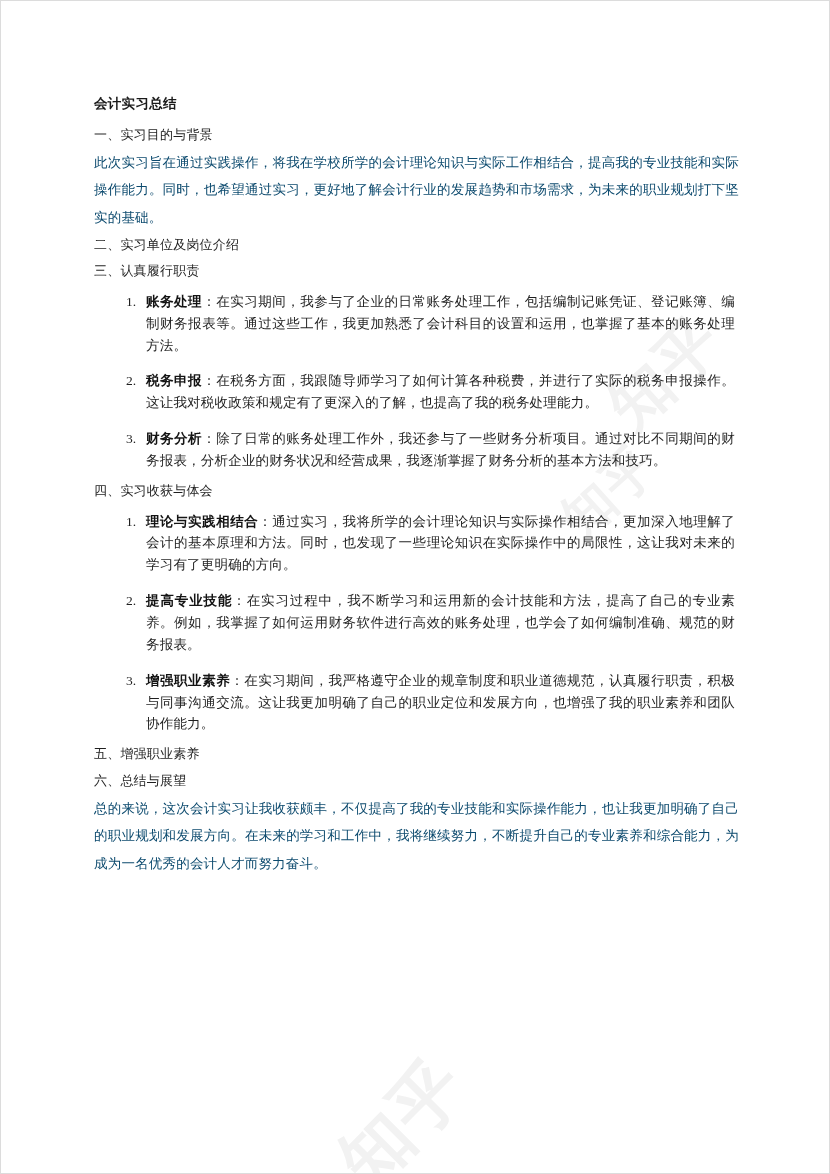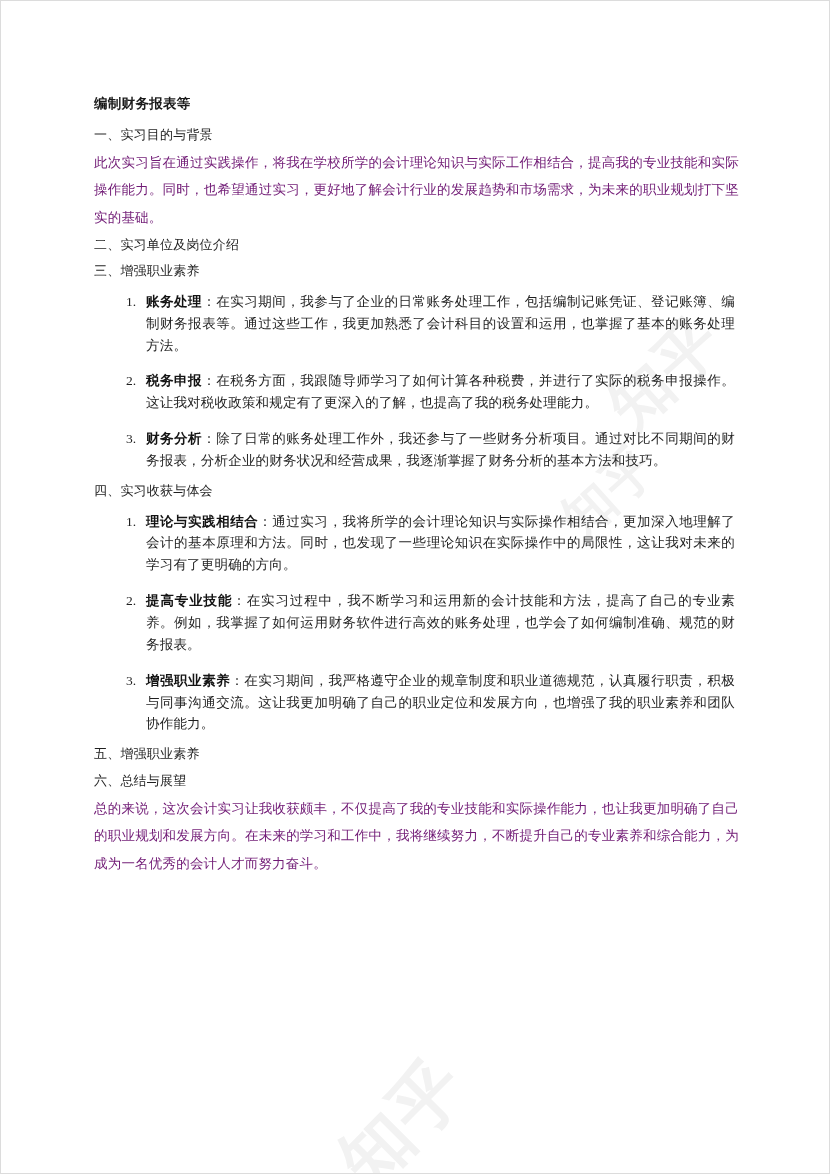--- a/index.html
+++ b/index.html
@@ -72,21 +72,21 @@
   .section-head {
     font-size: 13px;
     color: #1f1f1f;
     line-height: 2.05;
     margin: 0;
     letter-spacing: 0.2px;
   }
 
   .para {
     font-size: 13.5px;
-    color: #701a75;
+    color: #0c4a6e;
     line-height: 2.05;
     margin: 0;
     text-align: justify;
     text-justify: inter-ideograph;
     letter-spacing: 0.2px;
   }
 
   ol.list {
     margin: 6px 4px 6px 0;
     padding-left: 46px;
@@ -116,28 +116,28 @@
 <body>
 
 <div class="page">
 
   <div class="wm wm-a">知乎</div>
   <div class="wm wm-b">知乎</div>
   <div class="wm wm-c">知乎</div>
 
   <div class="content">
 
-    <h1 class="doc-title">编制财务报表等</h1>
+    <h1 class="doc-title">会计实习总结</h1>
 
     <p class="section-head">一、实习目的与背景</p>
     <p class="para">此次实习旨在通过实践操作，将我在学校所学的会计理论知识与实际工作相结合，提高我的专业技能和实际操作能力。同时，也希望通过实习，更好地了解会计行业的发展趋势和市场需求，为未来的职业规划打下坚实的基础。</p>
 
     <p class="section-head">二、实习单位及岗位介绍</p>
 
-    <p class="section-head">三、增强职业素养</p>
+    <p class="section-head">三、认真履行职责</p>
     <ol class="list">
       <li><b class="lead">账务处理</b><span>：在实习期间，我参与了企业的日常账务处理工作，包括编制记账凭证、登记账簿、编制财务报表等。通过这些工作，我更加熟悉了会计科目的设置和运用，也掌握了基本的账务处理方法。</span></li>
       <li><b class="lead">税务申报</b><span>：在税务方面，我跟随导师学习了如何计算各种税费，并进行了实际的税务申报操作。这让我对税收政策和规定有了更深入的了解，也提高了我的税务处理能力。</span></li>
       <li><b class="lead">财务分析</b><span>：除了日常的账务处理工作外，我还参与了一些财务分析项目。通过对比不同期间的财务报表，分析企业的财务状况和经营成果，我逐渐掌握了财务分析的基本方法和技巧。</span></li>
     </ol>
 
     <p class="section-head">四、实习收获与体会</p>
     <ol class="list">
       <li><b class="lead">理论与实践相结合</b><span>：通过实习，我将所学的会计理论知识与实际操作相结合，更加深入地理解了会计的基本原理和方法。同时，也发现了一些理论知识在实际操作中的局限性，这让我对未来的学习有了更明确的方向。</span></li>
       <li><b class="lead">提高专业技能</b><span>：在实习过程中，我不断学习和运用新的会计技能和方法，提高了自己的专业素养。例如，我掌握了如何运用财务软件进行高效的账务处理，也学会了如何编制准确、规范的财务报表。</span></li>

